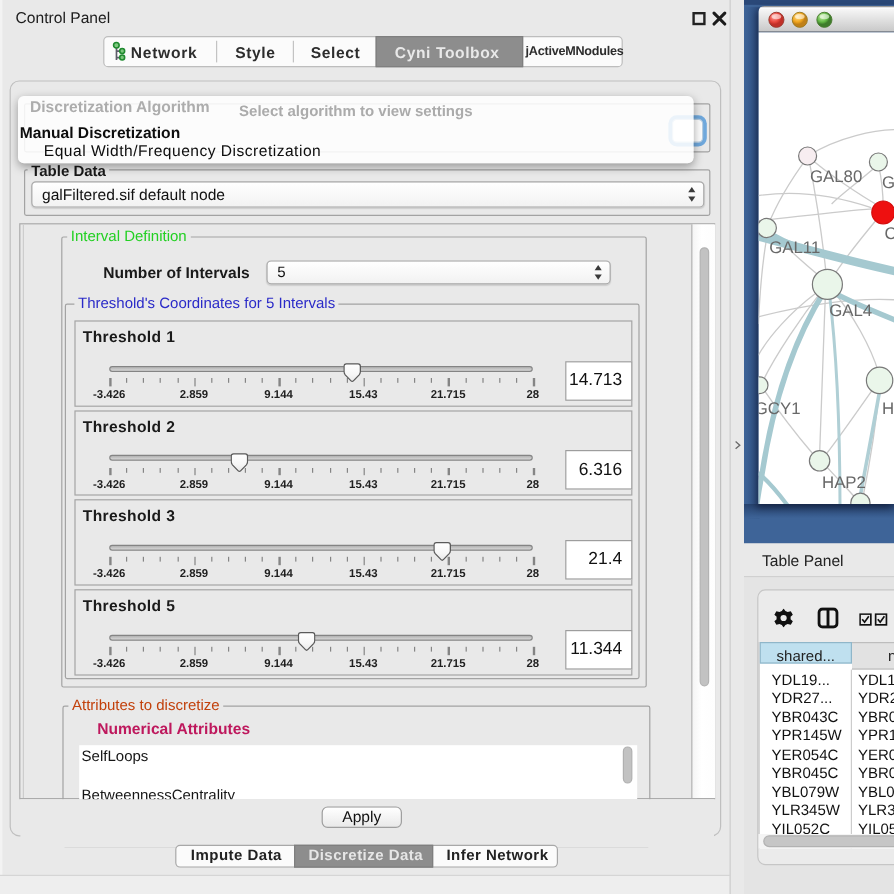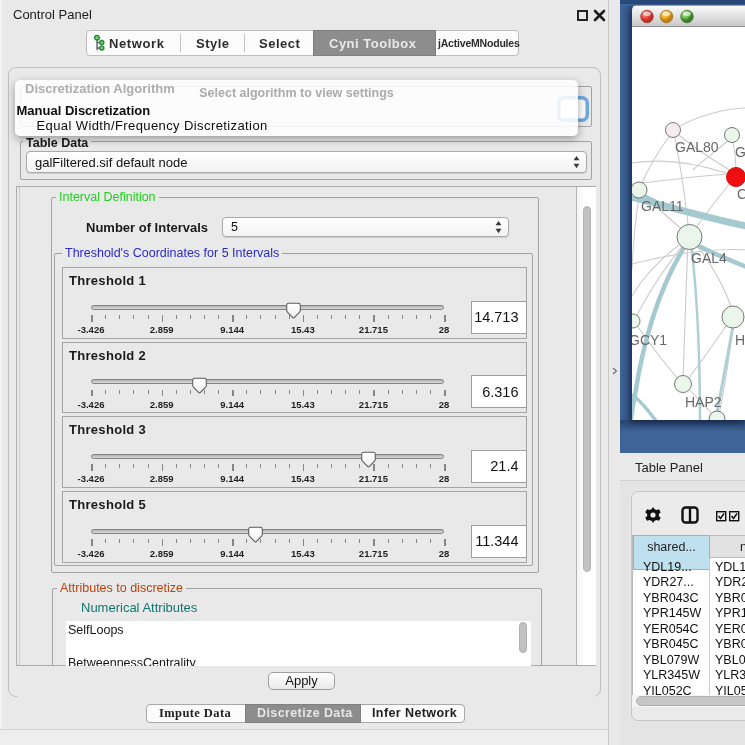--- a/index.html
+++ b/index.html
@@ -266,34 +266,34 @@
           <stop offset="100%" stop-color="#e8e8e8"></stop>
         </linearGradient>
       </defs>
       <path d="M3 0.8 H14 Q16.2 0.8 16.2 3 V8.3 Q16.2 9.9 15.1 11.1 L9.6 16.8 Q8.5 17.9 7.4 16.8 L1.9 11.1 Q0.8 9.9 0.8 8.3 V3 Q0.8 0.8 3 0.8 Z" fill="url(#thg3)" stroke="#5a5a5a" stroke-width="1.2"></path>
     </svg>
     <div class="vbox" style="left:470.5px;top:524.6px;">11.344</div>
     <div id="sliders"></div>
 
 <div class="grpbox" style="left:52px;top:588px;width:490px;height:118px;"></div>
 <div class="grptitle" style="left:57px;top:582px;color:#c2410c;">Attributes to discretize</div>
-<div class="abs" style="left:57px;top:600px;font-size:13px;font-weight:normal;color:#0f766e;padding-left:24px;">Numerical Attributes</div>
+<div class="abs" style="left:57px;top:600px;font-size:13px;font-weight:bold;color:#be185d;padding-left:24px;">Numerical Attributes</div>
 <div class="abs" style="left:66px;top:621px;width:465px;height:45px;background:#ffffff;"></div>
 <div class="abs" style="left:68px;top:623px;font-size:12.5px;color:#161616;">SelfLoops</div>
 <div class="abs" style="left:68px;top:676px;font-size:12px;color:#161616;">TopologicalCoefficient</div>
 <div class="abs" style="left:68px;top:655.5px;font-size:12.5px;color:#161616;">BetweennessCentrality</div>
 <div class="abs" style="left:519px;top:622px;width:8px;height:31px;background:#c2c2c2;border:1px solid #b0b0b0;border-radius:4px;"></div>
 
 <div class="abs" style="left:17px;top:666px;width:578px;height:40px;background:#e9e9e9;"></div>
 
 <div class="abs" style="left:268px;top:672px;width:67px;height:18px;background:linear-gradient(#ffffff,#e9e9e9);border:1px solid #9f9f9f;border-radius:5px;text-align:center;font-size:13px;color:#111;line-height:16px;">Apply</div>
 
 <div class="abs" style="left:146px;top:704px;width:319px;height:19px;background:#fbfbfb;border:1px solid #a8a8a8;border-radius:4px;"></div>
 <div class="abs" style="left:245px;top:704px;width:116px;height:19px;background:#8d8d8d;border:1px solid #7f7f7f;"></div>
-<div class="abs" style="left:159px;top:706px;font-size:12.5px;font-weight:bold;color:#222;letter-spacing:0.4px;font-family:Liberation Serif, serif;">Impute Data</div>
+<div class="abs" style="left:159px;top:706px;font-size:12.5px;font-weight:bold;color:#222;letter-spacing:0.4px;">Impute Data</div>
 <div class="abs" style="left:257px;top:706px;font-size:12.5px;font-weight:bold;color:#e6e6e6;letter-spacing:0.4px;">Discretize Data</div>
 <div class="abs" style="left:372px;top:706px;font-size:12.5px;font-weight:bold;color:#222;letter-spacing:0.4px;">Infer Network</div>
 <div class="abs" style="left:0px;top:729px;width:608px;height:1px;background:#d5d5d5;"></div>
 <div class="abs" style="left:0px;top:730px;width:608px;height:15px;background:#eeeeee;"></div>
 
 <div class="abs" style="left:608px;top:0;width:1px;height:745px;background:#c9c9c9;"></div>
 <div class="abs" style="left:609px;top:0;width:11px;height:745px;background:#e9e9e9;"></div>
 <svg class="abs" style="left:612px;top:367px" width="6" height="8" viewBox="0 0 6 8">
       <path d="M1 7 L4.5 4 L1 1" stroke="#6a6a6a" stroke-width="1.1" fill="none"></path>
     </svg>
@@ -409,21 +409,21 @@
   <path d="M9 1.5 L9 16.5" stroke="#111" stroke-width="2.4"></path>
 </svg>
 <svg class="abs" style="left:716px;top:511px" width="24" height="11" viewBox="0 0 24 11">
   <rect x="0.7" y="0.7" width="9" height="9" fill="none" stroke="#111" stroke-width="1.4"></rect>
   <path d="M2.5 5 L4.5 7.5 L8 2.5" stroke="#111" stroke-width="1.4" fill="none"></path>
   <rect x="13.7" y="0.7" width="9" height="9" fill="none" stroke="#111" stroke-width="1.4"></rect>
   <path d="M15.5 5 L17.5 7.5 L21 2.5" stroke="#111" stroke-width="1.4" fill="none"></path>
 </svg>
 
 <div class="abs" style="left:632px;top:535px;width:113px;height:172px;background:#ffffff;border-left:1px solid #bababa;overflow:hidden;">
-  <div class="abs" style="left:0;top:0;width:77px;height:35px;background:#bfe0ef;border:1px solid #8fb6c9;text-align:center;font-size:12.5px;color:#222;line-height:22px;">shared...</div>
+  <div class="abs" style="left:0;top:0;width:77px;height:18px;background:#bfe0ef;border:1px solid #8fb6c9;text-align:center;font-size:12.5px;color:#222;line-height:22px;">shared...</div>
   <div class="abs" style="left:77px;top:0;width:80px;height:23px;background:#e2e2e2;border:1px solid #bdbdbd;border-left:none;font-size:12.5px;color:#222;line-height:22px;padding-left:30px;">n</div>
   <div id="rows">
         <div class="abs" style="left:10px;top:24.5px;font-size:12.5px;color:#111;">YDL19...</div>
         <div class="abs" style="left:82px;top:24.5px;font-size:12.5px;color:#111;">YDL194W</div>
         <div class="abs" style="left:10px;top:40px;font-size:12.5px;color:#111;">YDR27...</div>
         <div class="abs" style="left:82px;top:40px;font-size:12.5px;color:#111;">YDR277C</div>
         <div class="abs" style="left:10px;top:55.5px;font-size:12.5px;color:#111;">YBR043C</div>
         <div class="abs" style="left:82px;top:55.5px;font-size:12.5px;color:#111;">YBR043C</div>
         <div class="abs" style="left:10px;top:71px;font-size:12.5px;color:#111;">YPR145W</div>
         <div class="abs" style="left:82px;top:71px;font-size:12.5px;color:#111;">YPR145W</div>

